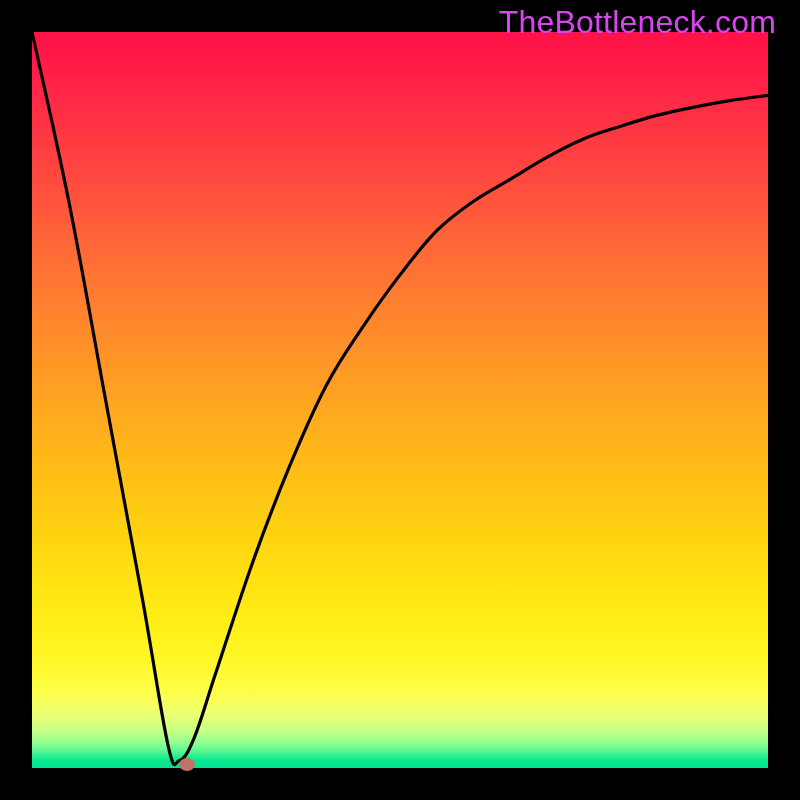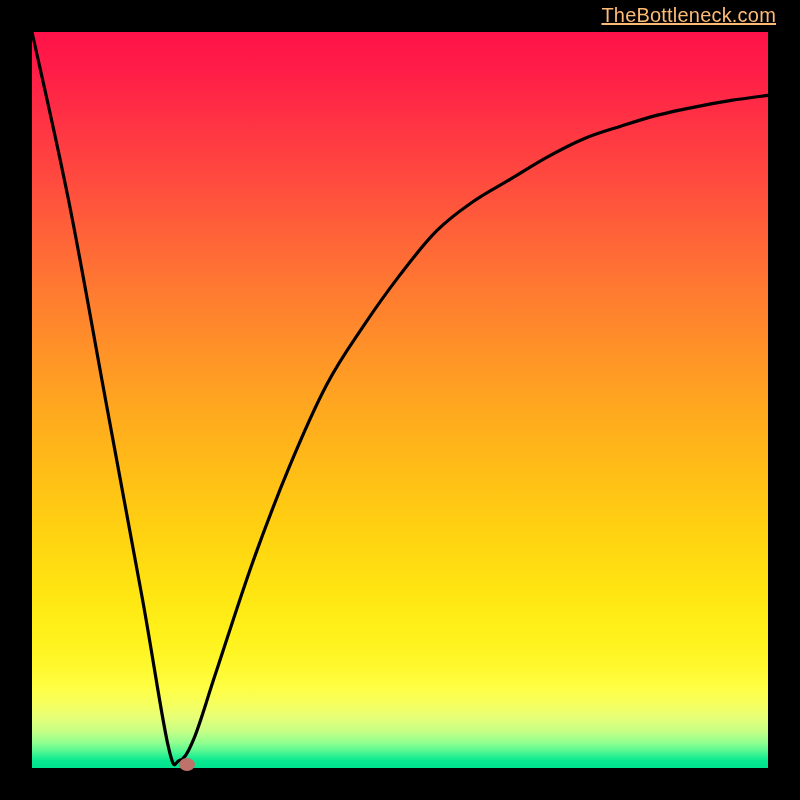--- a/index.html
+++ b/index.html
@@ -48,25 +48,24 @@
       #2af092 98.4%,
       #08e890 99%,
       #00e28e 100%
     );
   }
   .watermark {
     position: absolute;
     top: 4px;
     right: 24px;
     font-family: Arial, Helvetica, sans-serif;
-    font-size: 20px;
+    font-size: 32px;
     font-weight: 400;
-    color: #fdba74;
+    color: #d946ef;
     letter-spacing: 0.2px;
-    text-decoration: underline;
   }
   svg.curve {
     position: absolute;
     left: 32px;
     top: 32px;
     width: 736px;
     height: 736px;
     overflow: visible;
   }
   .marker {

